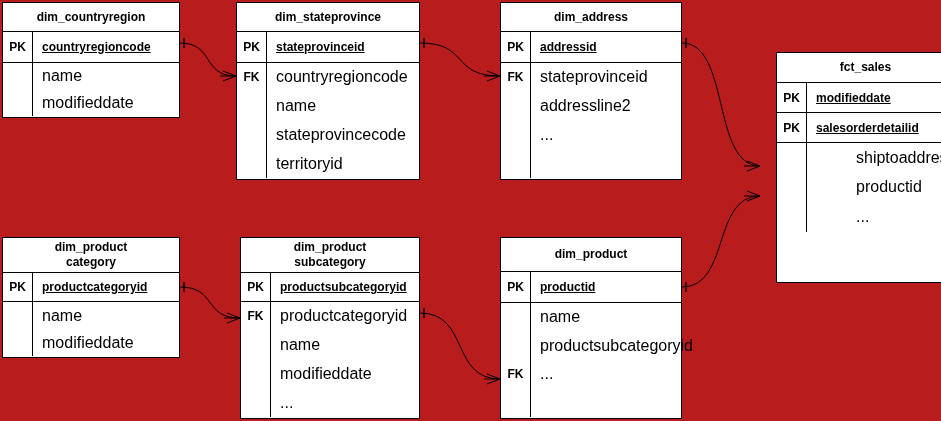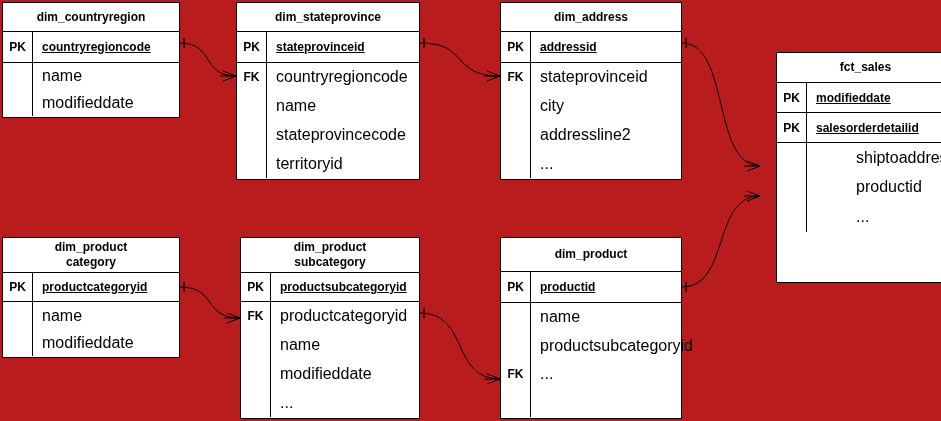--- a/index.html
+++ b/index.html
@@ -220,21 +220,20 @@
       </div>
       <div class="body-block" style="height: 115px;">
         <div class="body-keys">
           <div class="body-key" style="height: 28.75px;">FK</div>
           <div class="body-key" style="height: 28.75px;"></div>
           <div class="body-key" style="height: 28.75px;"></div>
           <div class="body-key" style="height: 28.75px;"></div>
         </div>
         <div class="body-fields">
           <div class="body-field" style="height: 28.75px;">stateprovinceid</div>
-          <div class="body-field" style="height: 28.75px;">city</div>
           <div class="body-field" style="height: 28.75px;">addressline2</div>
           <div class="body-field" style="height: 28.75px;">...</div>
         </div>
       </div>
     </div>
     <div class="entity" style="left: 760px; top: 52px; width: 179px; height: 231px; margin-left: 16px;">
       <div class="entity-header" style="height: 30px;">fct_sales</div>
       <div class="row sep" style="height: 30px;">
         <div class="key-cell">PK</div>
         <div class="field-cell pk">modifieddate</div>

